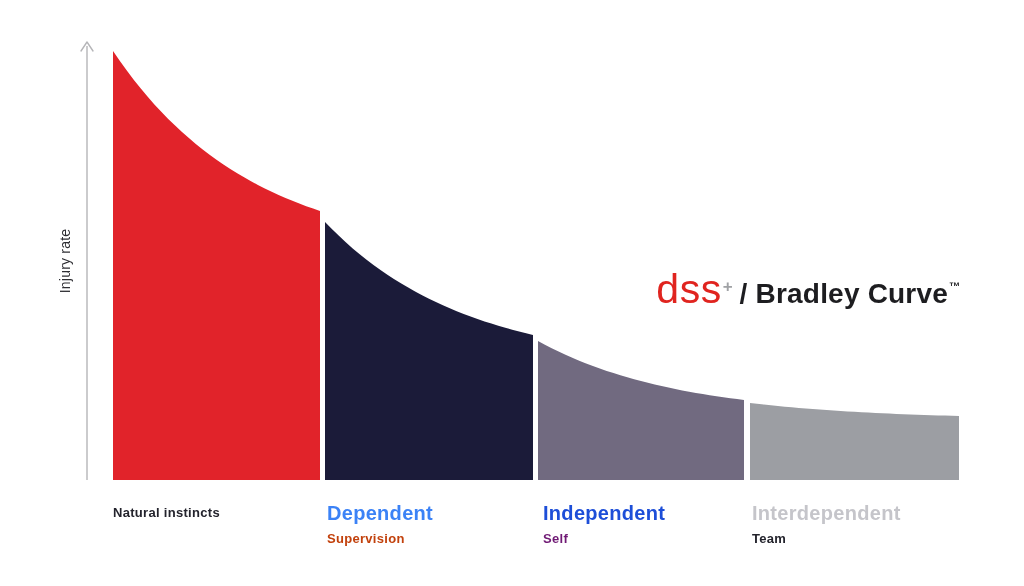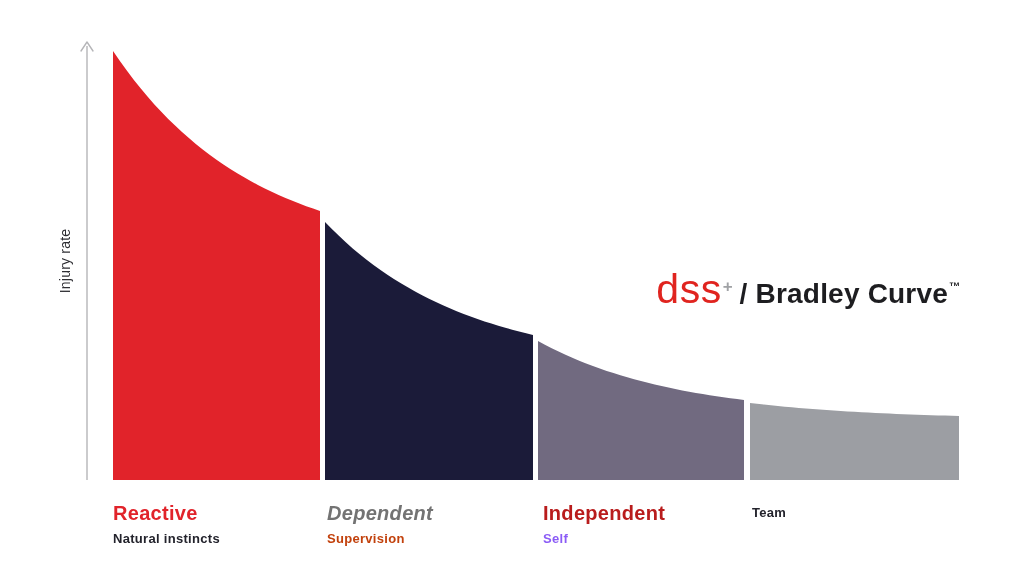--- a/index.html
+++ b/index.html
@@ -104,29 +104,29 @@
     </svg>
 
   <div id="y-axis-label">Injury rate</div>
 
   <div id="brand-lockup">
     <span class="dss">dss</span><span class="plus">+</span><span class="rest">/ Bradley Curve</span><span class="tm">™</span>
   </div>
 
   <div id="stage-labels">
       <div class="stage-label" style="left: 113px;">
-        <span class="stage-name" style="color: rgb(225, 35, 42);">Reactive</span>
         <span class="stage-desc" style="color: rgb(35, 35, 44);">Natural instincts</span>
       </div>
       <div class="stage-label" style="left: 327px;">
-        <span class="stage-name" style="color: #737373; font-style: italic;">Dependent</span>
+        <span class="stage-name" style="color: #3b82f6;">Dependent</span>
         <span class="stage-desc" style="color: #c2410c;">Supervision</span>
       </div>
       <div class="stage-label" style="left: 543px;">
-        <span class="stage-name" style="color: #b91c1c;">Independent</span>
-        <span class="stage-desc" style="color: #8b5cf6;">Self</span>
+        <span class="stage-name" style="color: #1d4ed8;">Independent</span>
+        <span class="stage-desc" style="color: #701a75;">Self</span>
       </div>
       <div class="stage-label" style="left: 752px;">
+        <span class="stage-name" style="color: rgb(197, 197, 202);">Interdependent</span>
         <span class="stage-desc" style="color: rgb(35, 35, 44);">Team</span>
       </div>
     </div>
 
 </div>
 
 </body></html>

